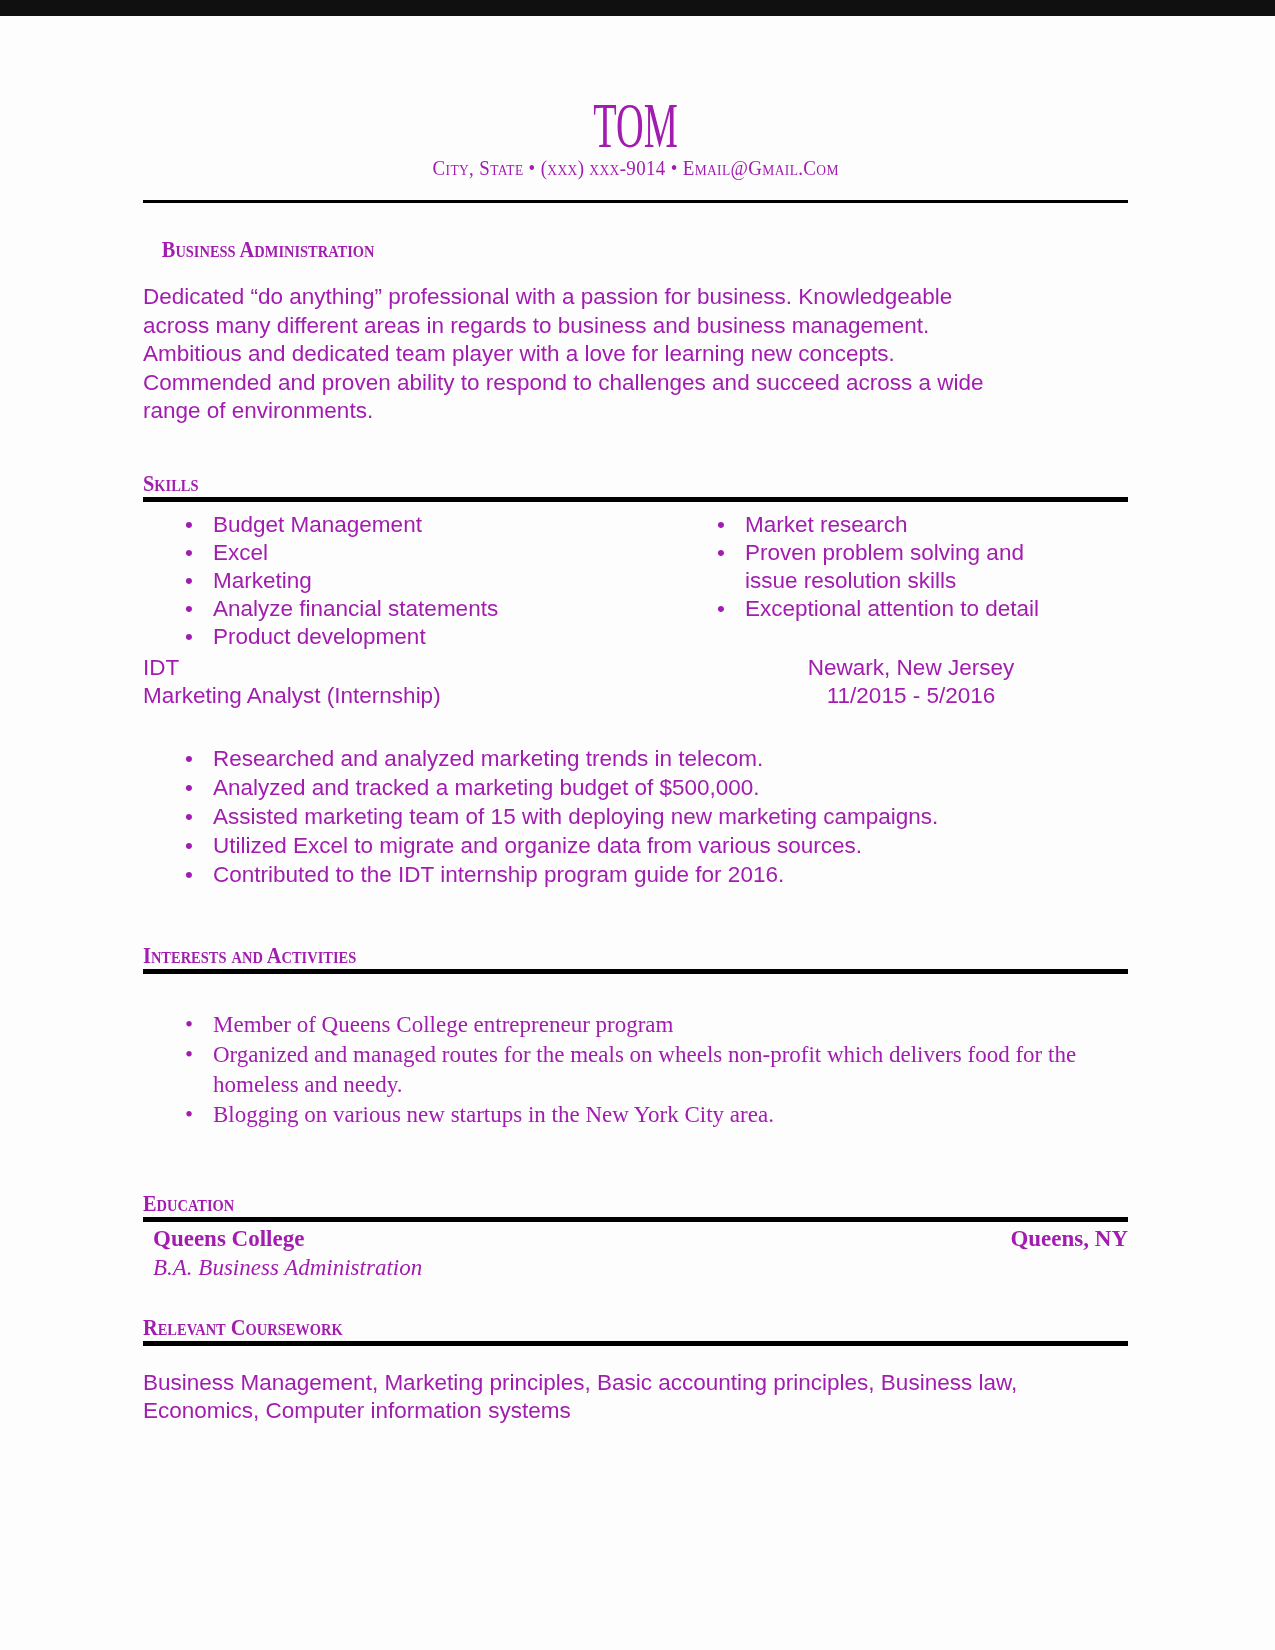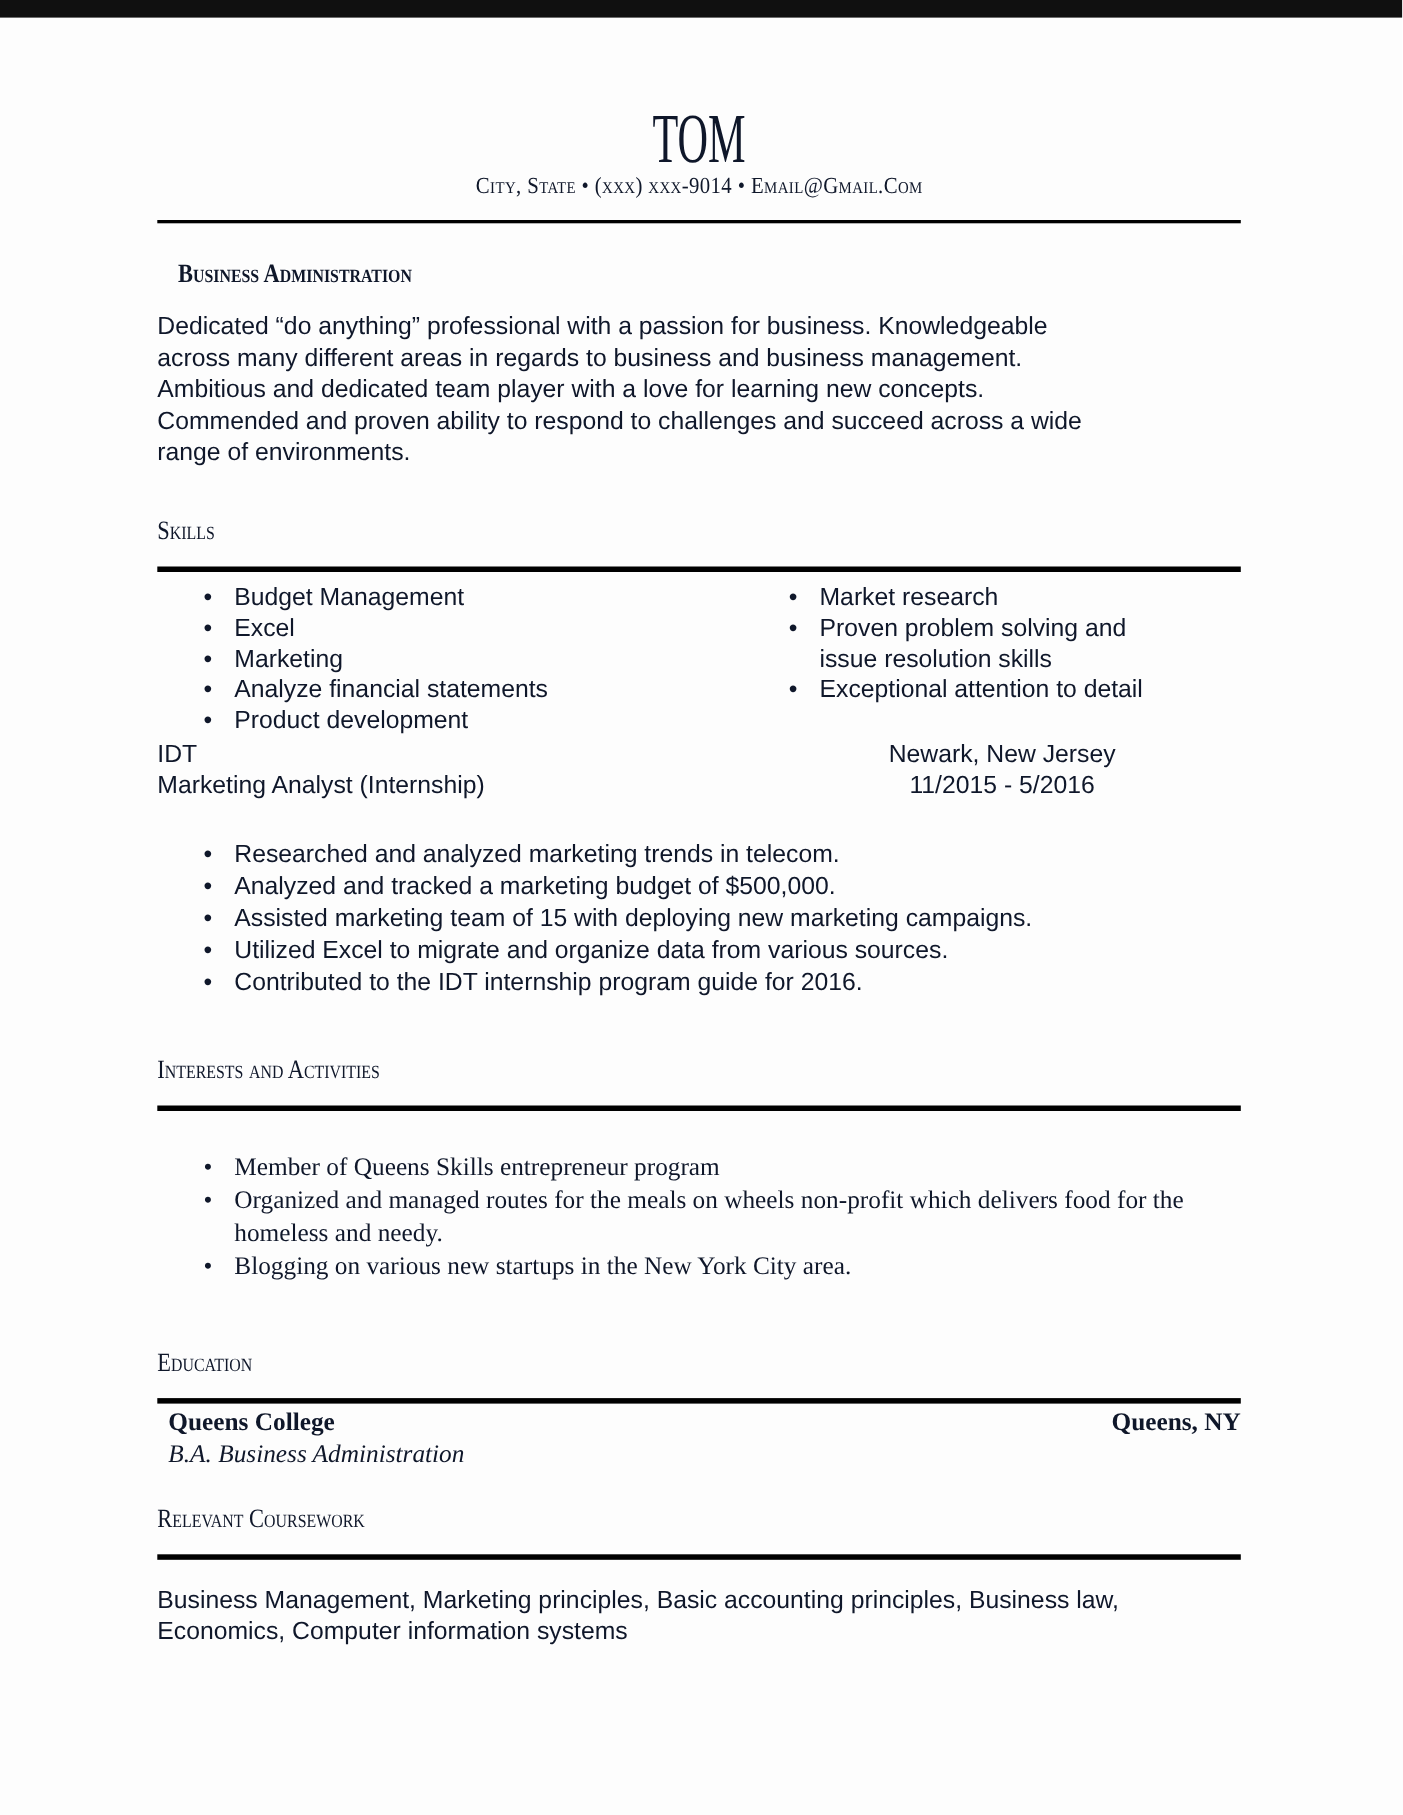--- a/index.html
+++ b/index.html
@@ -1,38 +1,38 @@
 <!DOCTYPE html>
 <html><head>
 <meta charset="utf-8">
 <style>
   html,body { margin:0; padding:0; background:#ffffff; }
   .page {
     position:relative; width:1275px; height:1650px; margin:0 auto;
-    background:#fdfdfd; color:#0f172a; overflow:hidden;
+    background:#fdfdfd; color:#a21caf; overflow:hidden;
     font-family:"Liberation Sans", sans-serif;
   }
   .topbar { width:100%; height:16px; background:#101010; }
   .content { padding:0 147px 0 143px; }
 
   
   .name { text-align:center; margin-top:81px; line-height:58px; height:58px;
           font-family:"Liberation Serif", serif; font-size:64px; }
   .name-inner { display:inline-block; transform:scaleX(0.60); transform-origin:center bottom; }
   .contact { text-align:center; margin-top:1px; line-height:24px;
              font-family:"Liberation Serif", serif; font-variant:small-caps; font-size:21px; }
   .contact-inner { display:inline-block; transform:scaleX(0.90); transform-origin:center top; letter-spacing:0.4px; }
   .header-rule { height:3px; background:#000; margin-top:20px; }
 
   
   .obj-title { text-align:left; margin-top:33px; line-height:26px;
                font-family:"Liberation Serif", serif; font-size:24px; font-weight:bold; font-variant:small-caps; }
   .obj-title-inner { display:inline-block; transform:scaleX(0.85); transform-origin:center bottom; }
-  .sec-head { border-bottom:5px solid #000; padding-bottom:19px; line-height:26px;
-              font-family:"Liberation Serif", serif; font-size:24px; font-weight:normal; font-variant:small-caps; }
+  .sec-head { border-bottom:5px solid #000; padding-bottom:1px; line-height:26px;
+              font-family:"Liberation Serif", serif; font-size:24px; font-weight:bold; font-variant:small-caps; }
   .sec-title-inner { display:inline-block; transform:scaleX(0.85); transform-origin:left bottom; }
   .mt-skills { margin-top:44px; }
   .mt-we { margin-top:59px; }
   .mt-int { margin-top:53px; }
   .mt-edu { margin-top:60px; }
   .mt-cw { margin-top:32px; }
 
   
   .objective { margin-top:21px; font-size:22.5px; line-height:28.5px; }
   .blist { list-style:none; margin:0; padding:0; }
@@ -122,21 +122,21 @@
       <li>Analyzed and tracked a marketing budget of $500,000.</li>
       <li>Assisted marketing team of 15 with deploying new marketing campaigns.</li>
       <li>Utilized Excel to migrate and organize data from various sources.</li>
       <li>Contributed to the IDT internship program guide for 2016.</li>
     </ul>
 
     <div class="sec-head mt-int">
       <span class="sec-title-inner">Interests and Activities</span>
     </div>
     <ul class="blist int-list">
-      <li>Member of Queens Skills entrepreneur program</li>
+      <li>Member of Queens College entrepreneur program</li>
       <li>Organized and managed routes for the meals on wheels non-profit which delivers food for the homeless and needy.</li>
       <li>Blogging on various new startups in the New York City area.</li>
     </ul>
 
     <div class="sec-head mt-edu">
       <span class="sec-title-inner">Education</span>
     </div>
     <div class="edu-row">
       <div class="edu-school">Queens College</div>
       <div class="edu-loc">Queens, NY</div>

